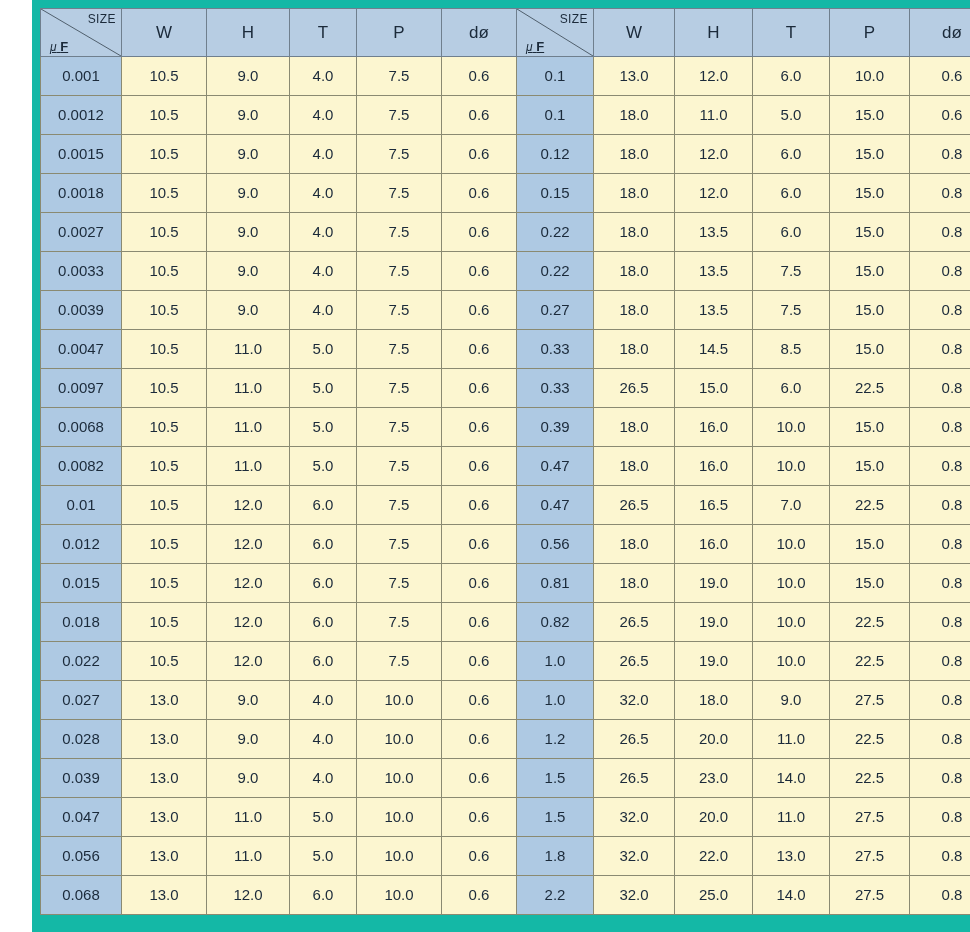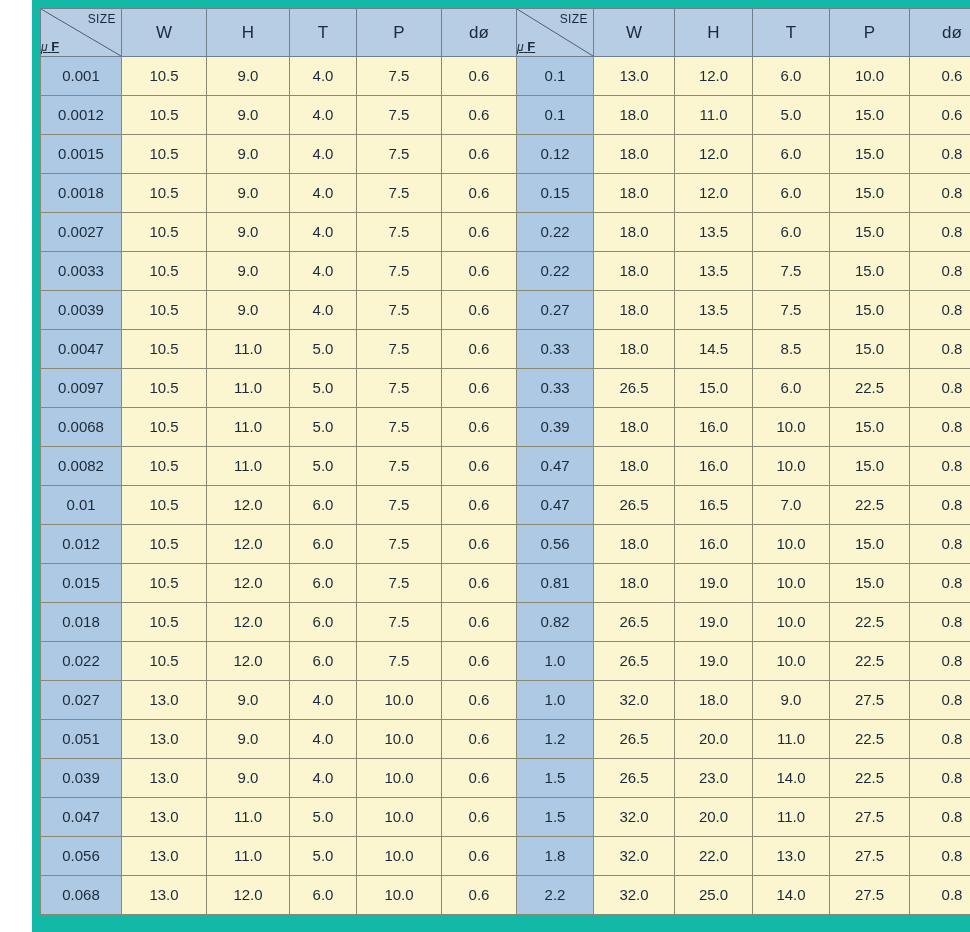--- a/index.html
+++ b/index.html
@@ -68,21 +68,21 @@
     position: absolute;
     right: 5px;
     top: 2px;
     font-size: 12px;
     line-height: 16px;
     letter-spacing: 0.4px;
     color: #1b2a3a;
   }
   th.corner .lbl-uf {
     position: absolute;
-    left: 0;
+    left: 9px;
     bottom: 1px;
     font-size: 13px;
     line-height: 16px;
     color: #1b2a3a;
     text-decoration: underline;
   }
   th.corner .lbl-uf .mu {
     font-size: 12px;
     font-style: italic;
   }
@@ -400,21 +400,21 @@
           <td class="val">10.0</td>
           <td class="val">0.6</td>
           <td class="key">1.0</td>
           <td class="val">32.0</td>
           <td class="val">18.0</td>
           <td class="val">9.0</td>
           <td class="val">27.5</td>
           <td class="val">0.8</td>
         </tr>
         <tr>
-          <td class="key">0.051</td>
+          <td class="key">0.028</td>
           <td class="val">13.0</td>
           <td class="val">9.0</td>
           <td class="val">4.0</td>
           <td class="val">10.0</td>
           <td class="val">0.6</td>
           <td class="key">1.2</td>
           <td class="val">26.5</td>
           <td class="val">20.0</td>
           <td class="val">11.0</td>
           <td class="val">22.5</td>

